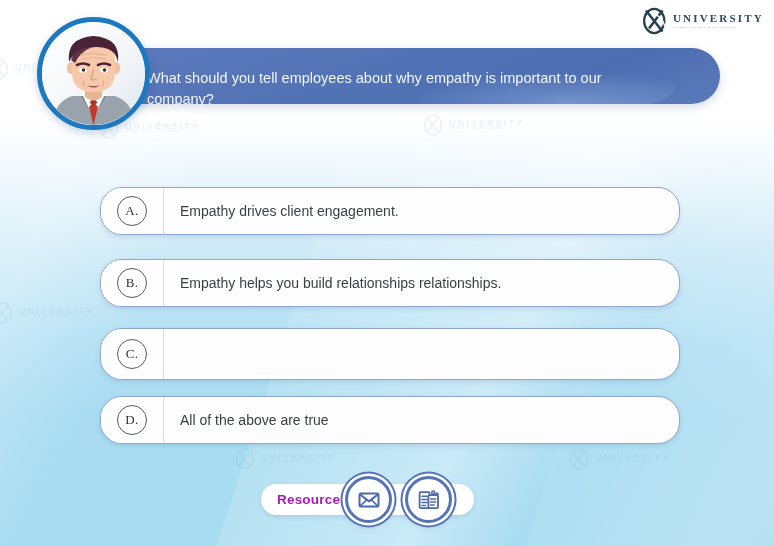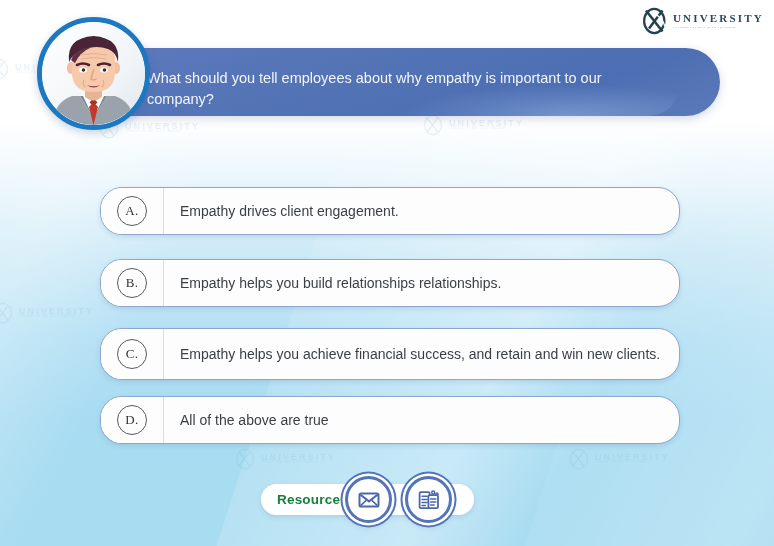--- a/index.html
+++ b/index.html
@@ -36,21 +36,21 @@
   #logo{position:absolute;top:6px;right:10px;display:flex;align-items:center;gap:3px;}
   #logo .logo-mark{width:30px;height:30px;}
   #logo .logo-mark svg{width:30px;height:30px;display:block;}
   #logo .logo-text{display:flex;flex-direction:column;justify-content:center;}
   #logo .logo-name{font-family:"Liberation Serif", serif;font-size:11px;font-weight:700;
       letter-spacing:2.2px;color:#2b4a5c;line-height:1.05;}
   #logo .logo-tag{font-family:"Liberation Serif", serif;font-size:2.9px;letter-spacing:.45px;
       color:#5d7f90;line-height:1.1;margin-top:1px;}
 
   
-  #qbar{position:absolute;left:115px;top:48px;width:605px;height:68px;
+  #qbar{position:absolute;left:115px;top:48px;width:605px;height:56px;
     background:linear-gradient(160deg,#5c79bc 0%,#5172b4 45%,#4d6eb2 72%,#5b7ab9 100%);
     border-radius:6px 40px 40px 6px;
     box-shadow:0 3px 10px rgba(40,70,130,.20);}
   #qbar .qtext{position:absolute;left:32px;right:60px;top:20px;color:#f2f6fc;
     font-size:14.5px;line-height:1.45;font-weight:400;}
   #qbar .qglow{position:absolute;right:40px;bottom:0;width:280px;height:32px;
     background:radial-gradient(ellipse at 60% 100%, rgba(160,190,235,.45) 0%, rgba(120,150,205,0) 70%);
     border-radius:0 0 40px 0;pointer-events:none;}
 
   
@@ -72,21 +72,21 @@
     font-size:14px;color:#3b3f45;line-height:1.35;}
   #opt0{top:187px;height:48px;}
   #opt1{top:259px;height:48px;}
   #opt2{top:328px;height:52px;}
   #opt3{top:396px;height:48px;}
 
   
   #resbar{position:absolute;left:261px;top:484px;width:213px;height:31px;
     background:#ffffff;border-radius:16px;box-shadow:0 2px 5px rgba(70,110,160,.18);}
   #resbar .reslabel{position:absolute;left:0;top:0;height:31px;display:flex;align-items:center;
-    padding-left:16px;font-size:13.5px;font-weight:700;color:#15803d;letter-spacing:.2px;}
+    padding-left:16px;font-size:13.5px;font-weight:700;color:#a21caf;letter-spacing:.2px;}
   .resicon{position:absolute;top:-8px;width:47px;height:47px;border-radius:50%;
     background:#ffffff;border:3px solid #5474b8;box-sizing:border-box;
     display:flex;align-items:center;justify-content:center;
     box-shadow:0 0 0 2.5px #ffffff, 0 0 0 4.5px #5474b8, 0 3px 7px rgba(50,80,150,.28);}
   #resicon0{left:84px;}
   #resicon1{left:144px;}
   .resicon svg{display:block;}
 </style>
 </head>
 <body>
@@ -271,21 +271,20 @@
     <div class="badge">
       <span class="circ">B.</span>
     </div>
     <div class="otext">Empathy helps you build relationships relationships.</div>
   </div>
 
   <div class="opt" id="opt2">
     <div class="badge">
       <span class="circ">C.</span>
     </div>
-    <div class="otext">Empathy helps you achieve financial success, and retain and win new clients.</div>
   </div>
 
   <div class="opt" id="opt3">
     <div class="badge">
       <span class="circ">D.</span>
     </div>
     <div class="otext">All of the above are true</div>
   </div>
 
   <div id="resbar">

